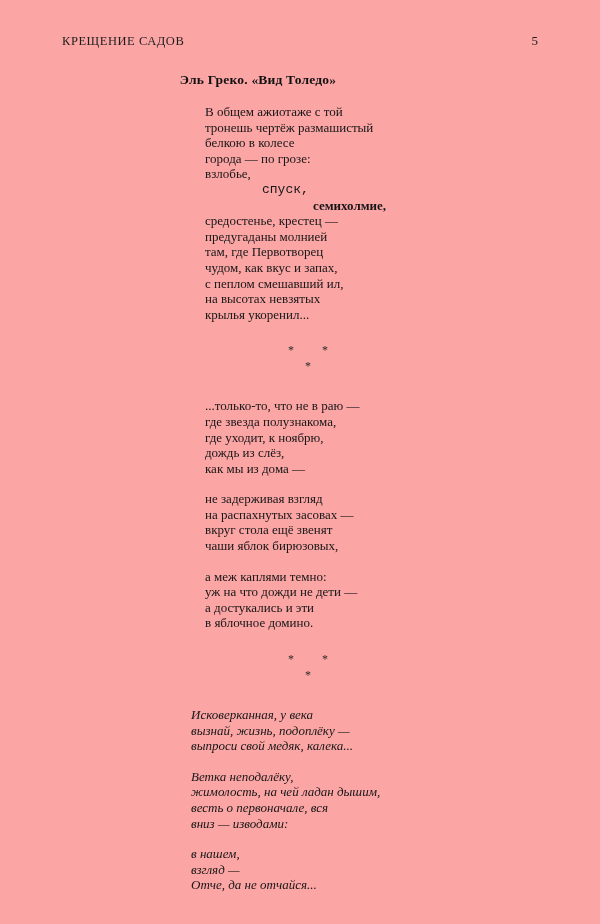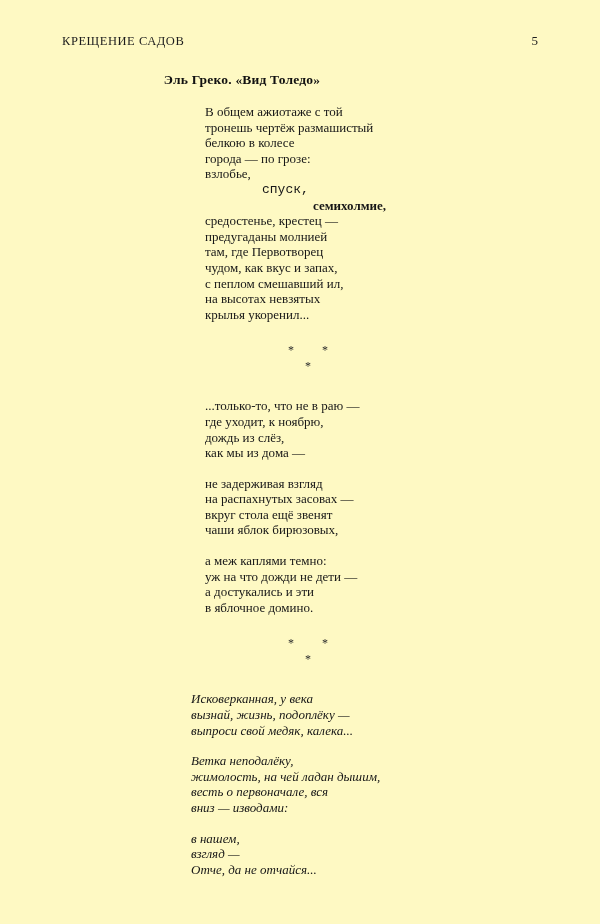--- a/index.html
+++ b/index.html
@@ -4,21 +4,21 @@
 <style>
   html, body {
     margin: 0;
     padding: 0;
     background: #ffffff;
   }
   .page {
     position: relative;
     width: 600px;
     height: 924px;
-    background: #fef9c3;
+    background: #fca5a5;
     overflow: hidden;
     font-family: "Liberation Serif", "DejaVu Serif", serif;
     color: #1a1a1a;
     -webkit-font-smoothing: antialiased;
   }
 
   
   .running-head {
     position: absolute;
     top: 33px;
@@ -38,21 +38,21 @@
   .folio {
     font-size: 13px;
     color: #1d1d1d;
     text-align: right;
   }
 
   
   .poem-title {
     position: absolute;
     top: 72px;
-    left: 0;
+    left: 16px;
     width: 484px;
     text-align: center;
     font-size: 13.5px;
     font-weight: bold;
     letter-spacing: 0.2px;
     color: #111111;
   }
 
   
   .poem-body {
@@ -130,20 +130,21 @@
 
     <div class="asterisks" style="margin-top:22px;margin-bottom:20px;">
       <span class="ast ast-left">*</span>
       <span class="ast ast-right">*</span>
       <span class="ast ast-mid">*</span>
     </div>
 
     <div>
       <div class="stanza">
         <div class="line">...только-то, что не в раю —</div>
+        <div class="line">где звезда полузнакома,</div>
         <div class="line">где уходит, к ноябрю,</div>
         <div class="line">дождь из слёз,</div>
         <div class="line">как мы из дома —</div>
       </div>
       <div class="stanza">
         <div class="line">не задерживая взгляд</div>
         <div class="line">на распахнутых засовах —</div>
         <div class="line">вкруг стола ещё звенят</div>
         <div class="line">чаши яблок бирюзовых,</div>
       </div>

